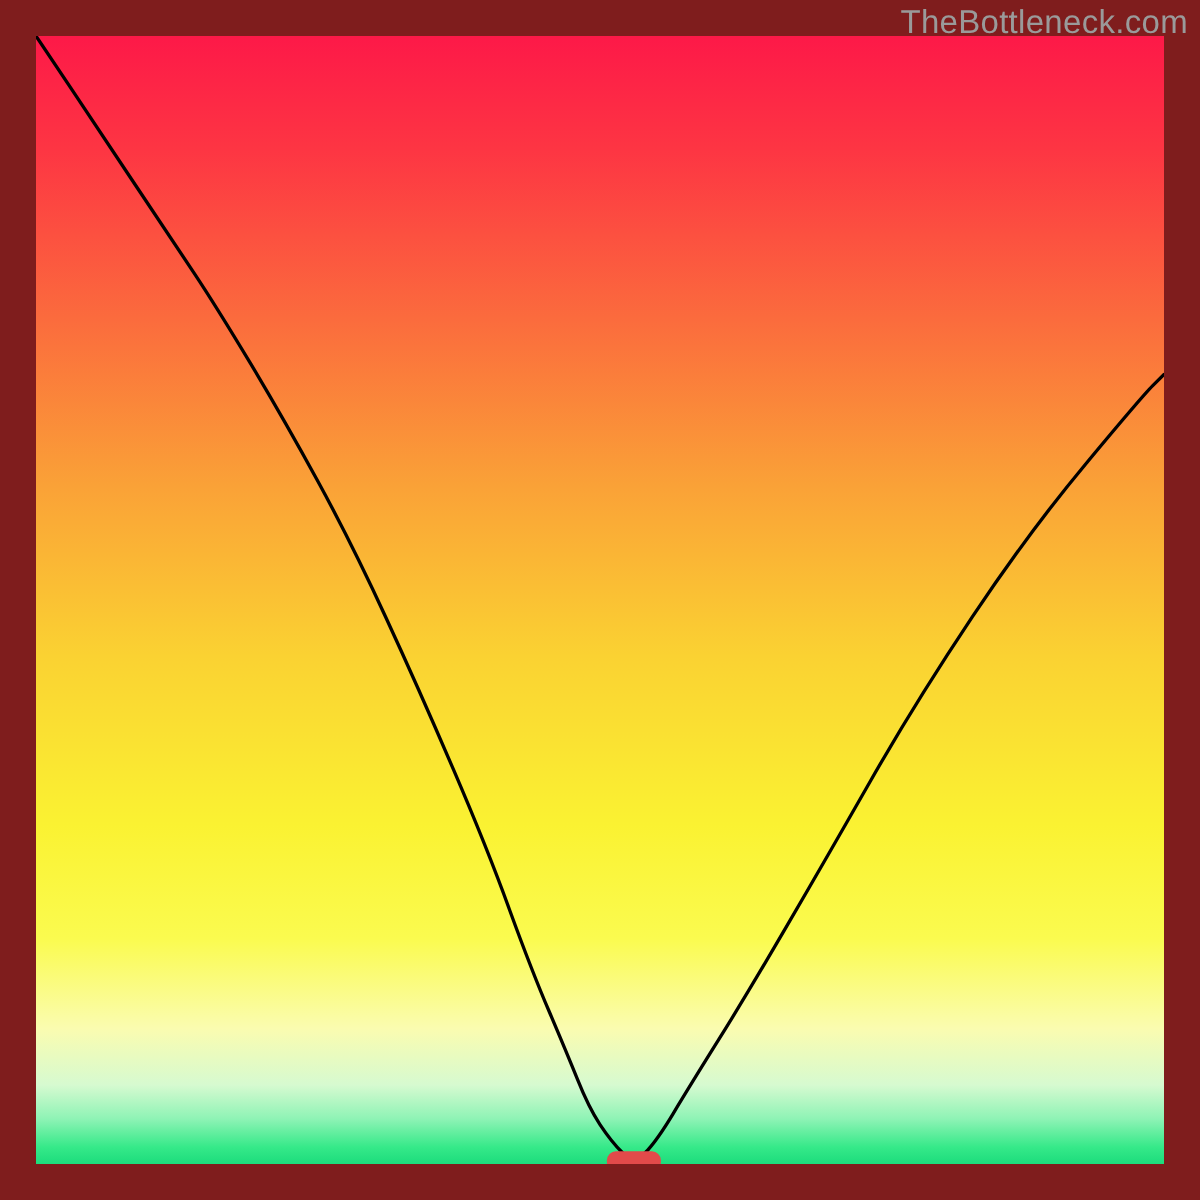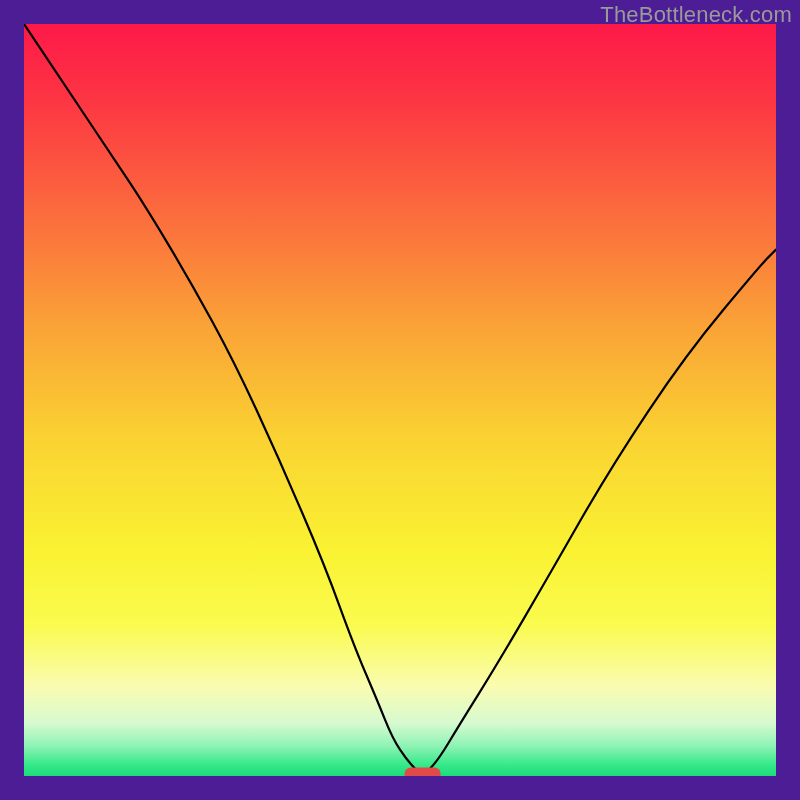--- a/index.html
+++ b/index.html
@@ -9,21 +9,21 @@
     height: 800px;
     background: #000;
     overflow: hidden;
   }
   .frame {
     position: absolute;
     left: 0;
     top: 0;
     width: 800px;
     height: 800px;
-    background: #4c1d95;
+    background: #7f1d1d;
   }
   .plot-area {
     position: absolute;
     left: 24px;
     top: 24px;
     width: 752px;
     height: 752px;
     overflow: hidden;
   }
   .gradient-bg {

